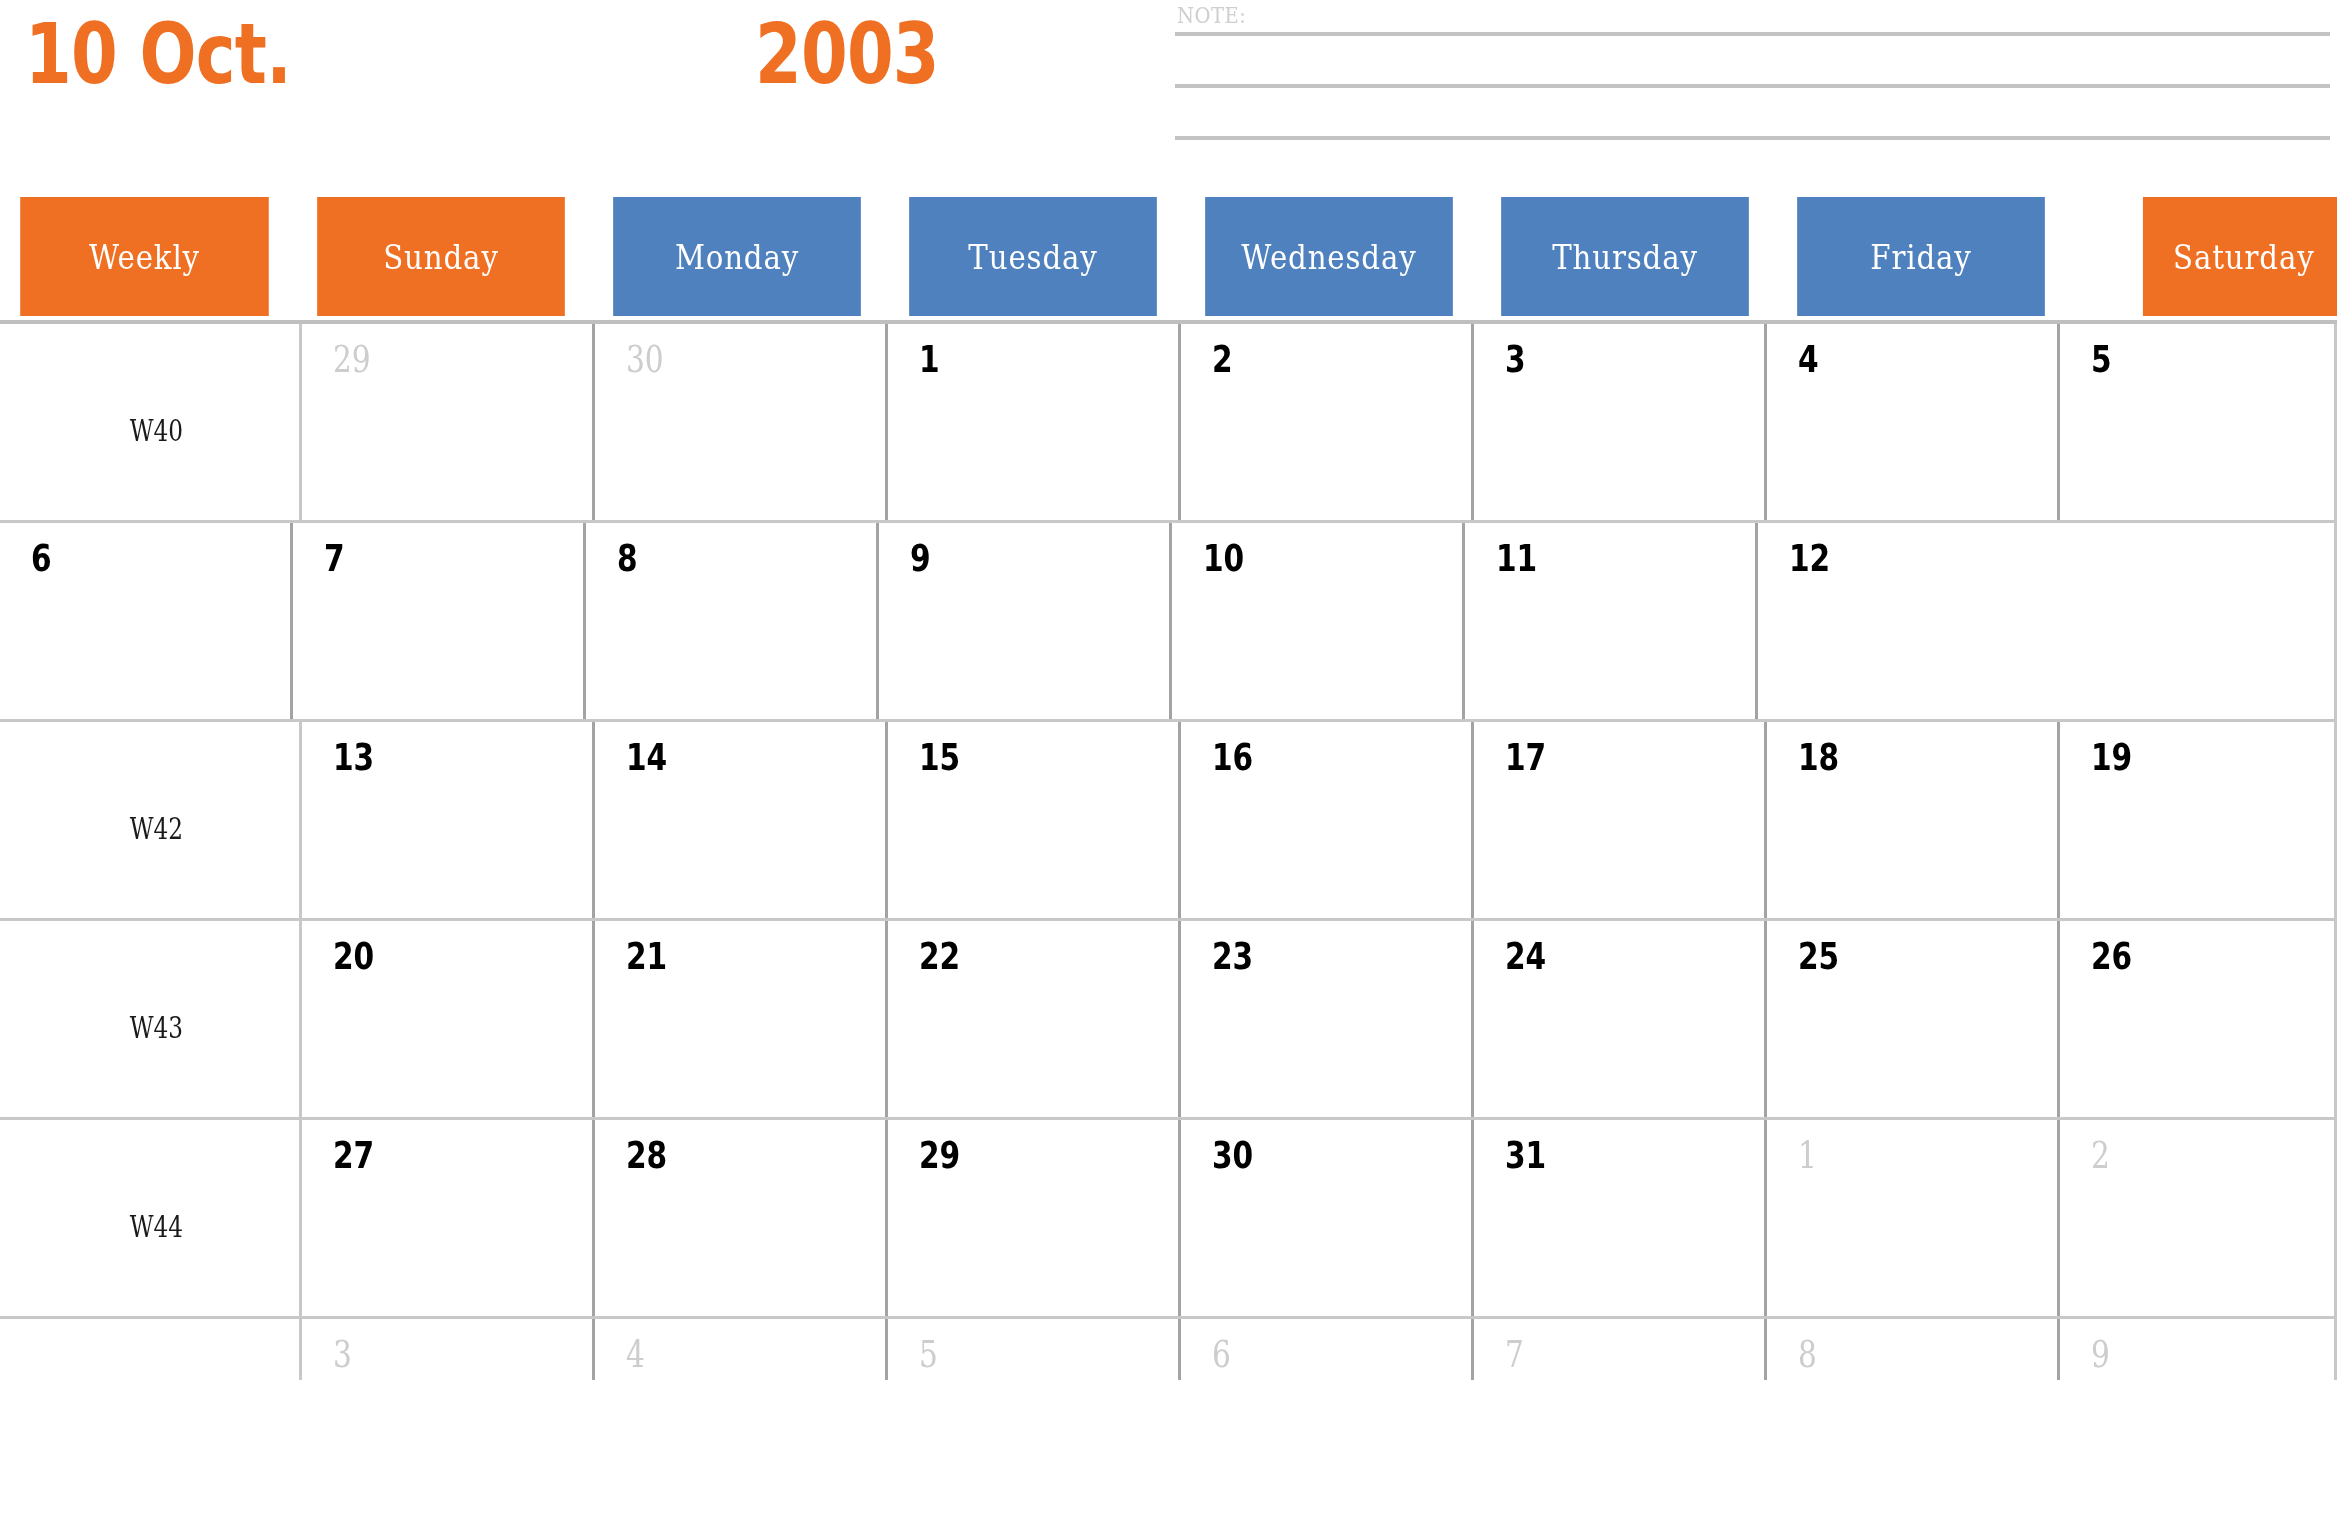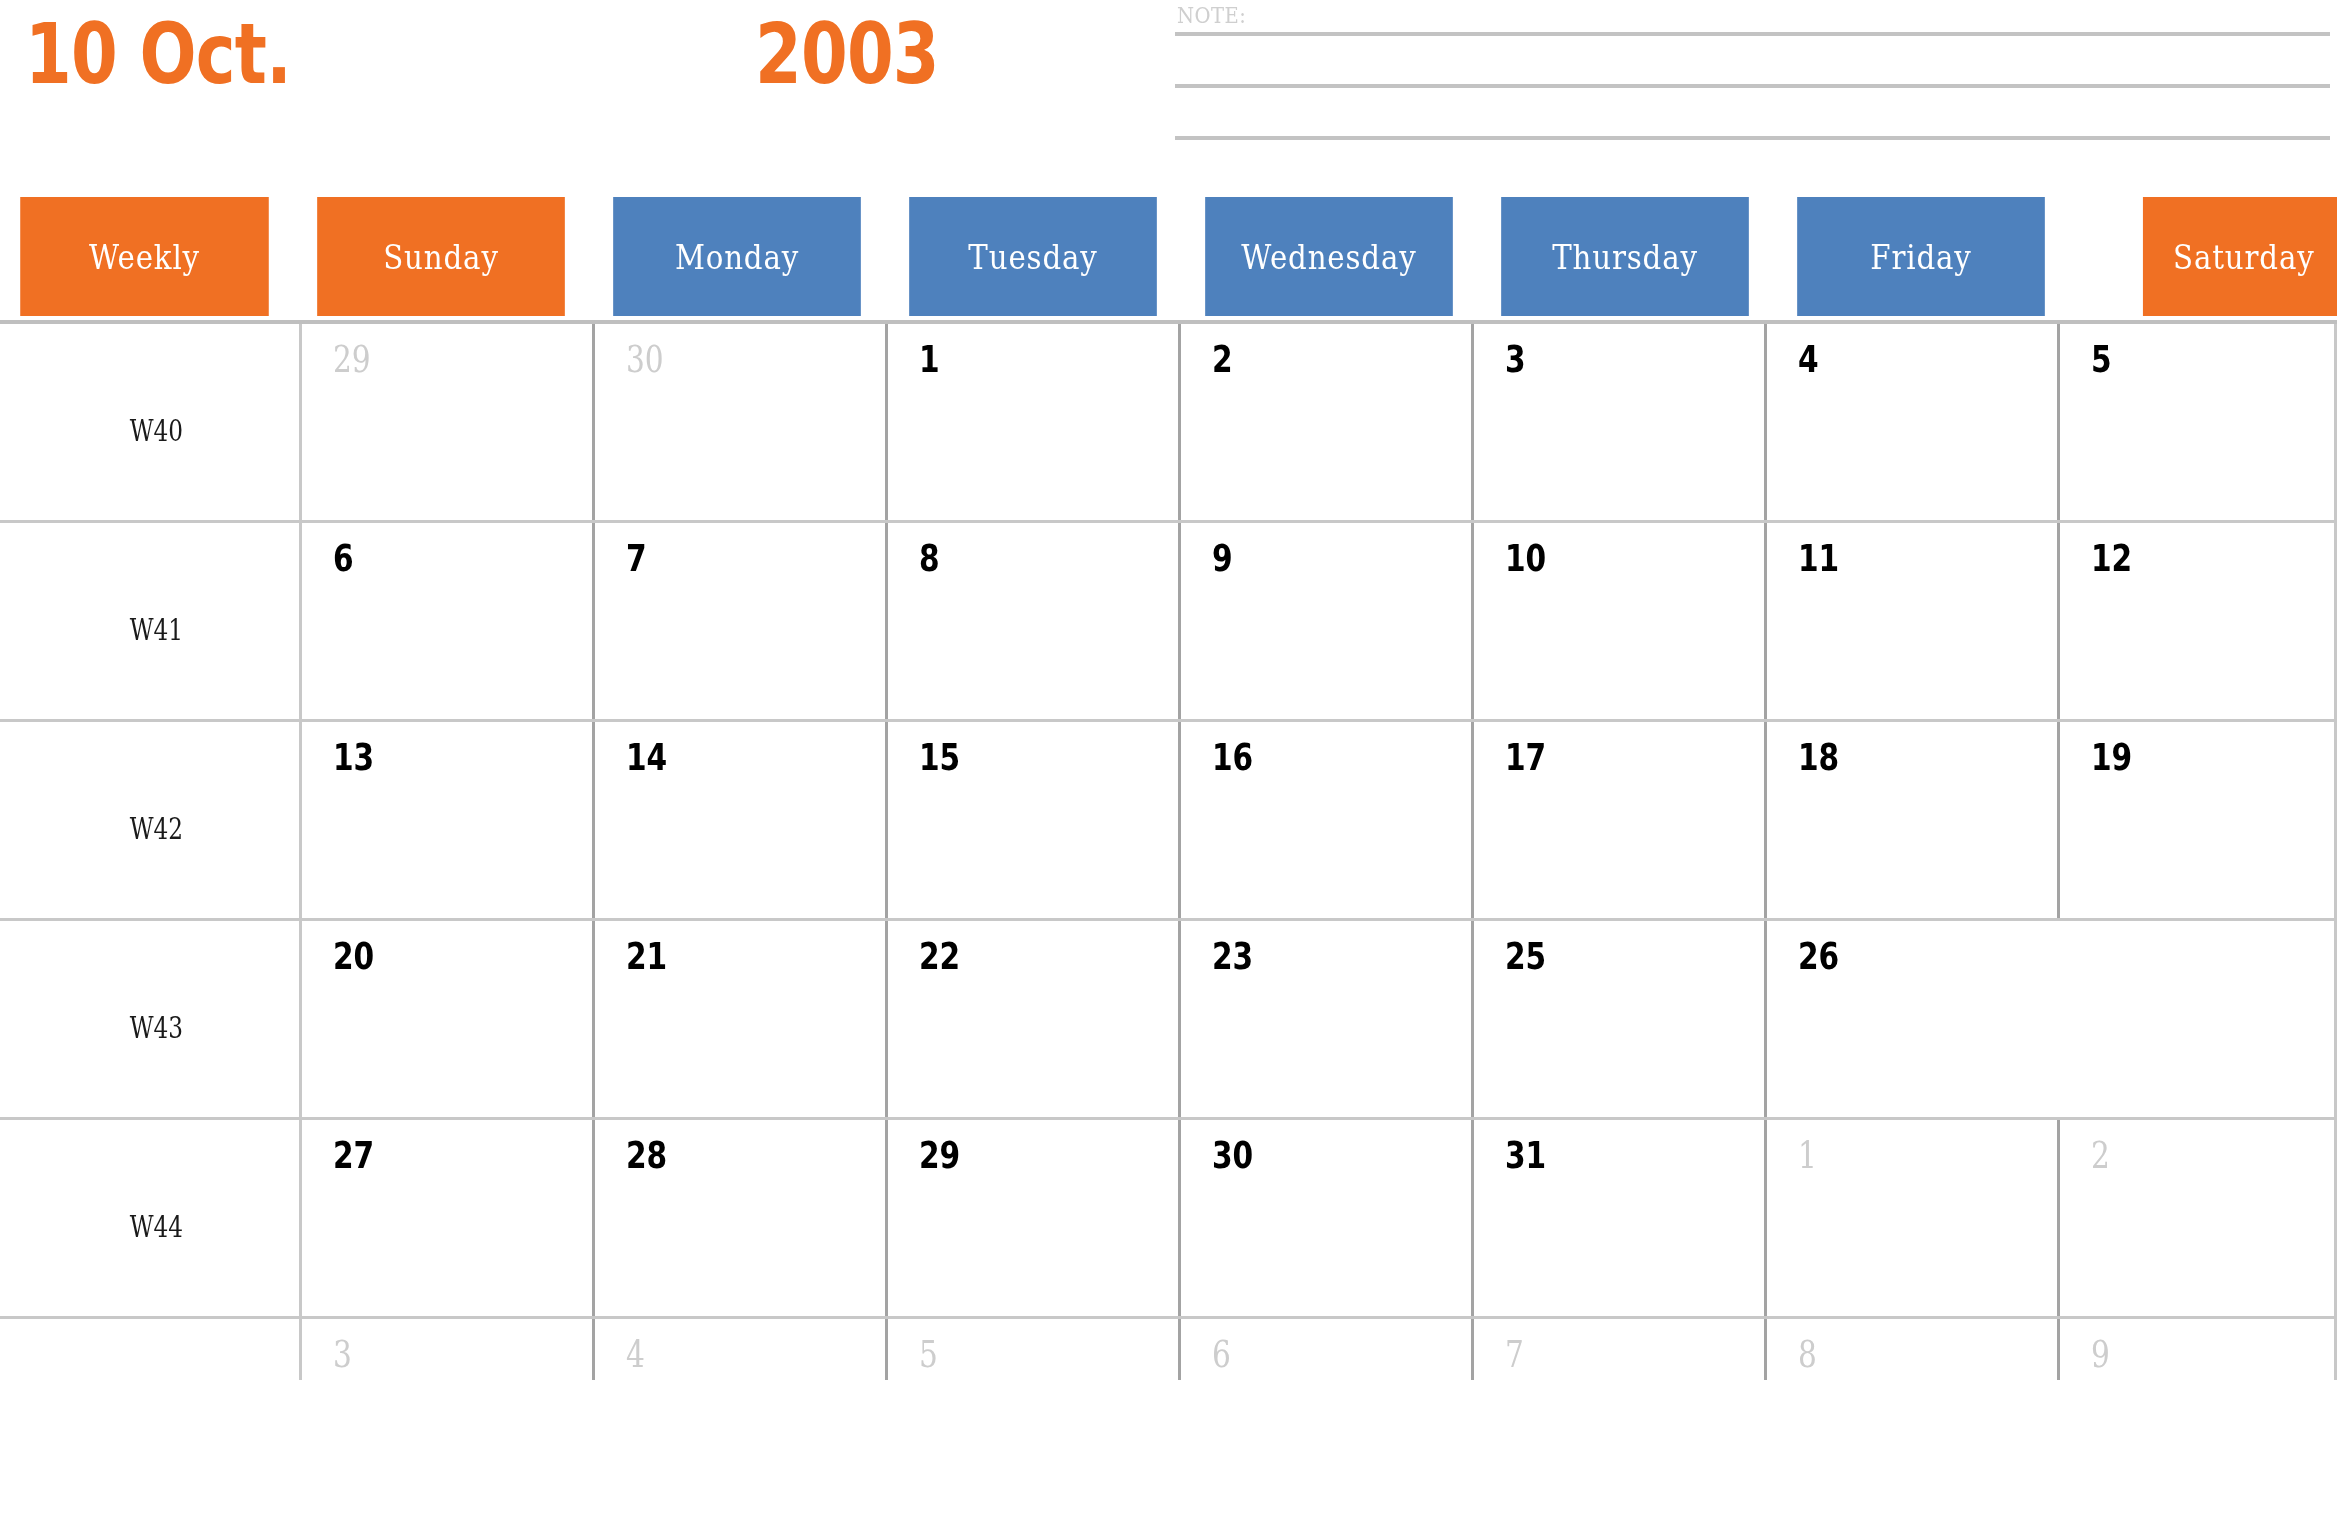--- a/index.html
+++ b/index.html
@@ -256,23 +256,20 @@
             <span class="daynum">3</span>
           </div>
           <div class="day-cell">
             <span class="daynum">4</span>
           </div>
           <div class="day-cell col7">
             <span class="daynum">5</span>
           </div>
         </div>
         <div class="cal-row body-row">
-          <div class="wk-cell">
-            <span class="wk-label">W41</span>
-          </div>
           <div class="day-cell">
             <span class="daynum">6</span>
           </div>
           <div class="day-cell">
             <span class="daynum">7</span>
           </div>
           <div class="day-cell">
             <span class="daynum">8</span>
           </div>
           <div class="day-cell">
@@ -322,20 +319,23 @@
             <span class="daynum">20</span>
           </div>
           <div class="day-cell">
             <span class="daynum">21</span>
           </div>
           <div class="day-cell">
             <span class="daynum">22</span>
           </div>
           <div class="day-cell">
             <span class="daynum">23</span>
+          </div>
+          <div class="day-cell">
+            <span class="daynum">24</span>
           </div>
           <div class="day-cell">
             <span class="daynum">25</span>
           </div>
           <div class="day-cell col7">
             <span class="daynum">26</span>
           </div>
         </div>
         <div class="cal-row body-row">
           <div class="wk-cell">

